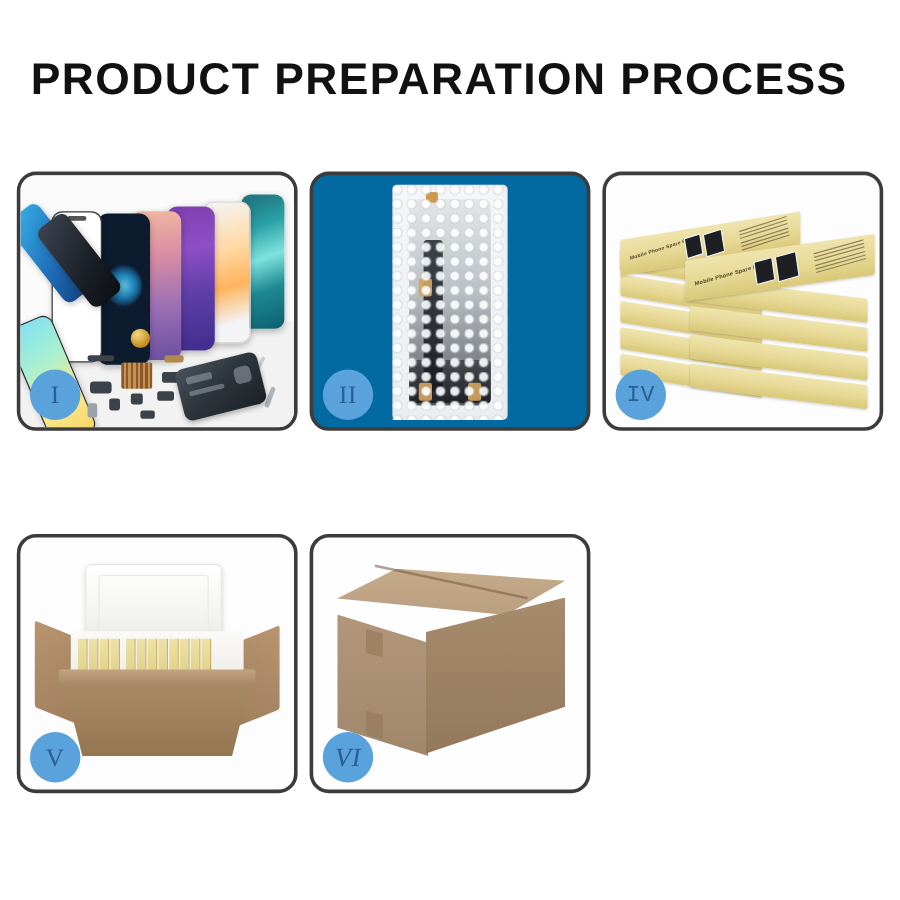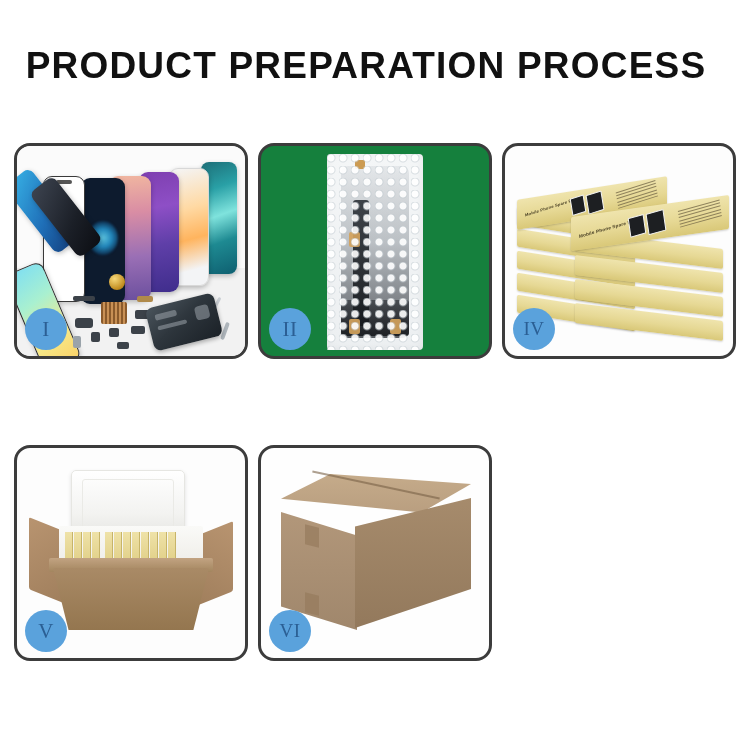--- a/index.html
+++ b/index.html
@@ -61,22 +61,22 @@
     width:42px;height:42px;
     border-radius:50%;
     background:#5aa2dc;
     color:#2b5f94;
     display:flex;align-items:center;justify-content:center;
     font-family:"Liberation Serif", serif;
     font-size:21px;
     letter-spacing:.5px;
     z-index:9;
   }
-  .badge.six{font-size:19px;}
-  .badge.four{font-size:19px;}
+  .badge.six{font-size:22px;font-style:italic;}
+  .badge.four{font-size:19px;font-family:Liberation Mono, monospace;}
 
   
   .p1{background:#f7f7f7;}
   .p1 .bgtop{position:absolute;left:0;top:0;width:100%;height:58%;background:#fbfbfb;}
   .p1 .bgbot{position:absolute;left:0;bottom:0;width:100%;height:42%;background:#f2f2f2;}
   .ph{position:absolute;border-radius:9px;box-shadow:0 2px 5px rgba(0,0,0,.25);}
   .ph.p-e{width:36px;height:112px;right:8px;top:16px;border-radius:8px;
      background:linear-gradient(160deg,#1d6f78 0%,#29a0a6 25%,#7fe3dd 48%,#1e8a92 70%,#0e5f70 100%);}
   .ph.p-d{width:38px;height:116px;right:36px;top:22px;
      background:linear-gradient(165deg,#f4f5f7 0%,#ffd9a3 35%,#ffb45e 60%,#f3f4f6 85%);border:1px solid #d8d8d8;}
@@ -105,21 +105,21 @@
      box-shadow:0 2px 4px rgba(0,0,0,.3);}
   .backhousing i{position:absolute;background:#9aa3aa;opacity:.55;display:block;}
   .goldcoin{position:absolute;left:92px;top:128px;width:16px;height:16px;border-radius:50%;
      background:radial-gradient(circle at 35% 30%,#f7d97a,#c08b1e 70%,#8a5e10);}
   .chip{position:absolute;left:84px;top:156px;width:26px;height:22px;border-radius:2px;
      background:repeating-linear-gradient(90deg,#8a5a2b 0 2px,#c89055 2px 4px),
                 repeating-linear-gradient(0deg,#8a5a2b 0 2px,#c89055 2px 4px);}
   .prt{position:absolute;background:#3c4249;border-radius:2px;}
 
   
-  .p2{background:#15803d;}
+  .p2{background:#0369a1;}
   .bag{position:absolute;left:50%;top:8px;transform:translateX(-50%);
      width:96px;height:196px;border-radius:4px;
      background:linear-gradient(180deg,#f4f6f7 0%,#eceff1 100%);
      box-shadow:0 0 8px rgba(0,0,0,.06) inset;}
   .bag .bubbles{position:absolute;inset:0;
      background-image:radial-gradient(circle at 4px 4px, rgba(255,255,255,.95) 3px, rgba(190,200,206,.55) 4px, rgba(255,255,255,0) 5px);
      background-size:12px 12px;opacity:.95;}
   .bag .inner{position:absolute;left:14px;top:12px;width:68px;height:172px;border-radius:7px;
      background:linear-gradient(180deg,rgba(200,205,210,.35) 0%,rgba(120,128,136,.45) 45%,rgba(40,44,50,.75) 100%);}
   .bag .strip{position:absolute;left:26px;top:46px;width:16px;height:126px;

